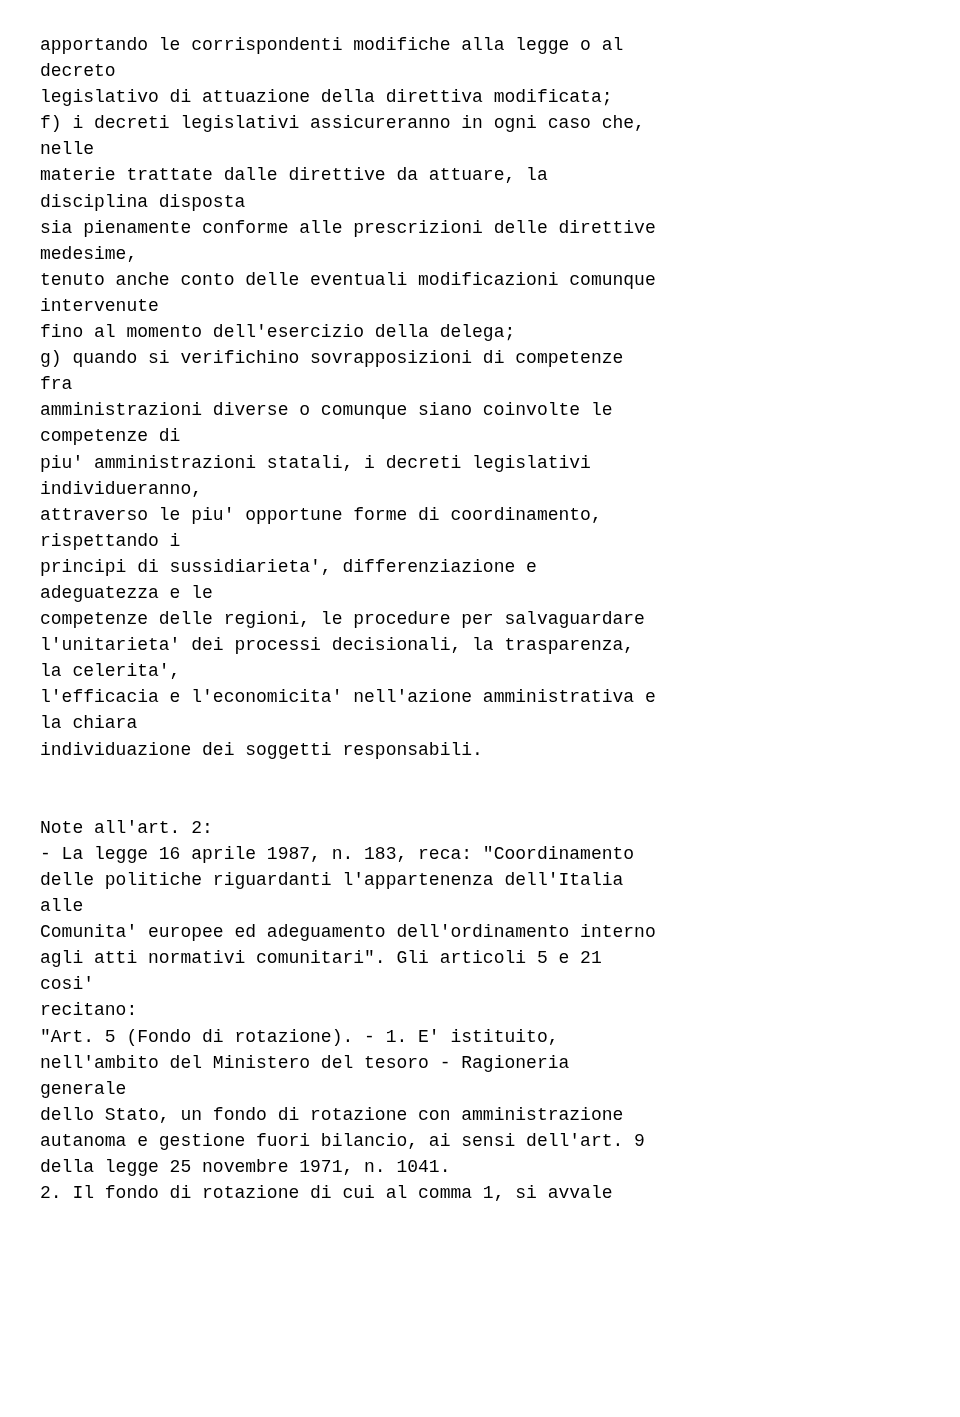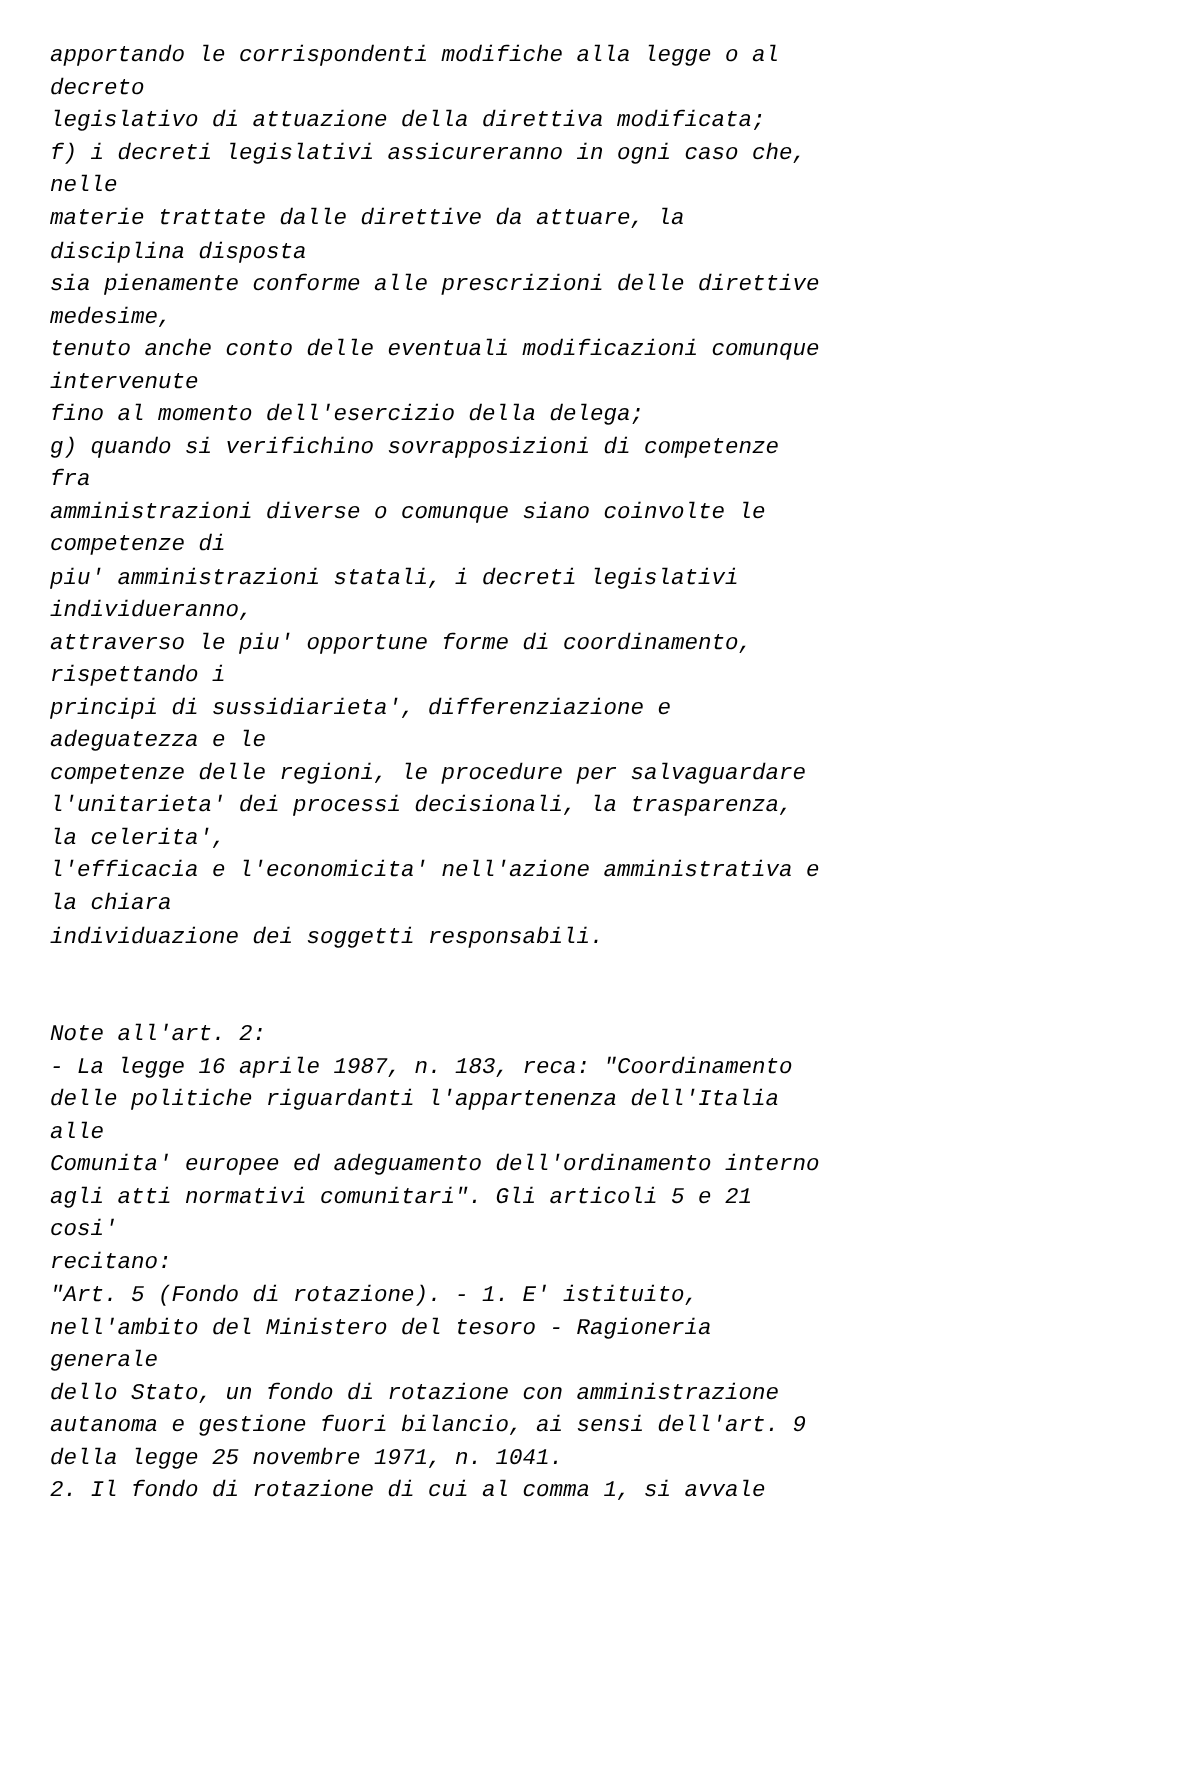--- a/index.html
+++ b/index.html
@@ -13,21 +13,20 @@
       font-size: 18px;
       line-height: 1.45;
       color: #000000;
       padding: 32px 40px;
       width: 960px;
       min-height: 1417px;
     }
     .content-block {
       white-space: pre-wrap;
       word-break: break-word;
-      font-style: italic;
     }
   </style>
 </head>
 <body>
 
 <div class="content-block">apportando le corrispondenti modifiche alla legge o al
 decreto
 legislativo di attuazione della direttiva modificata;
 f) i decreti legislativi assicureranno in ogni caso che,
 nelle

